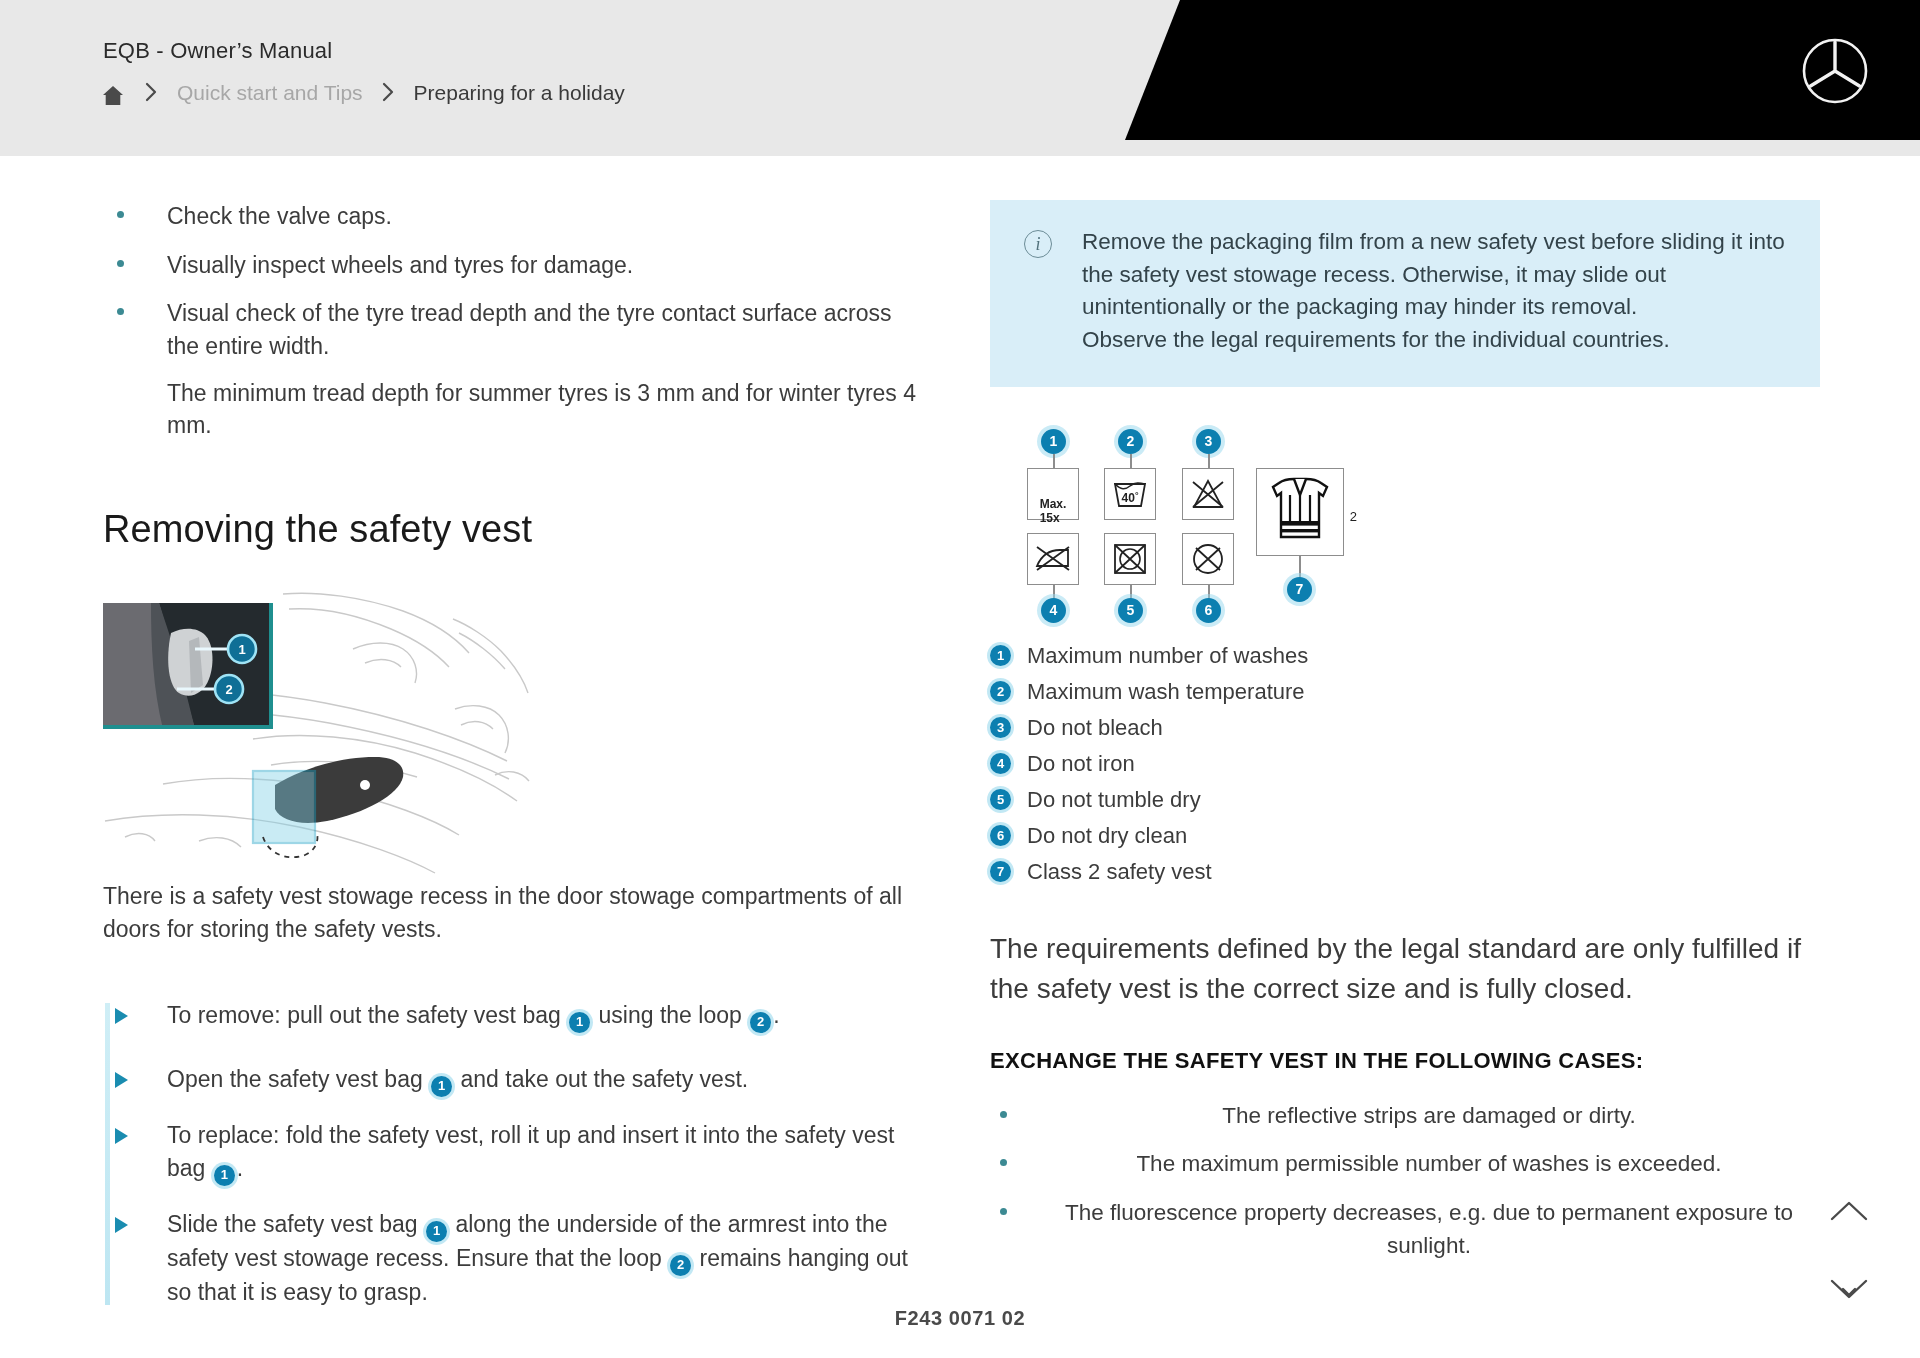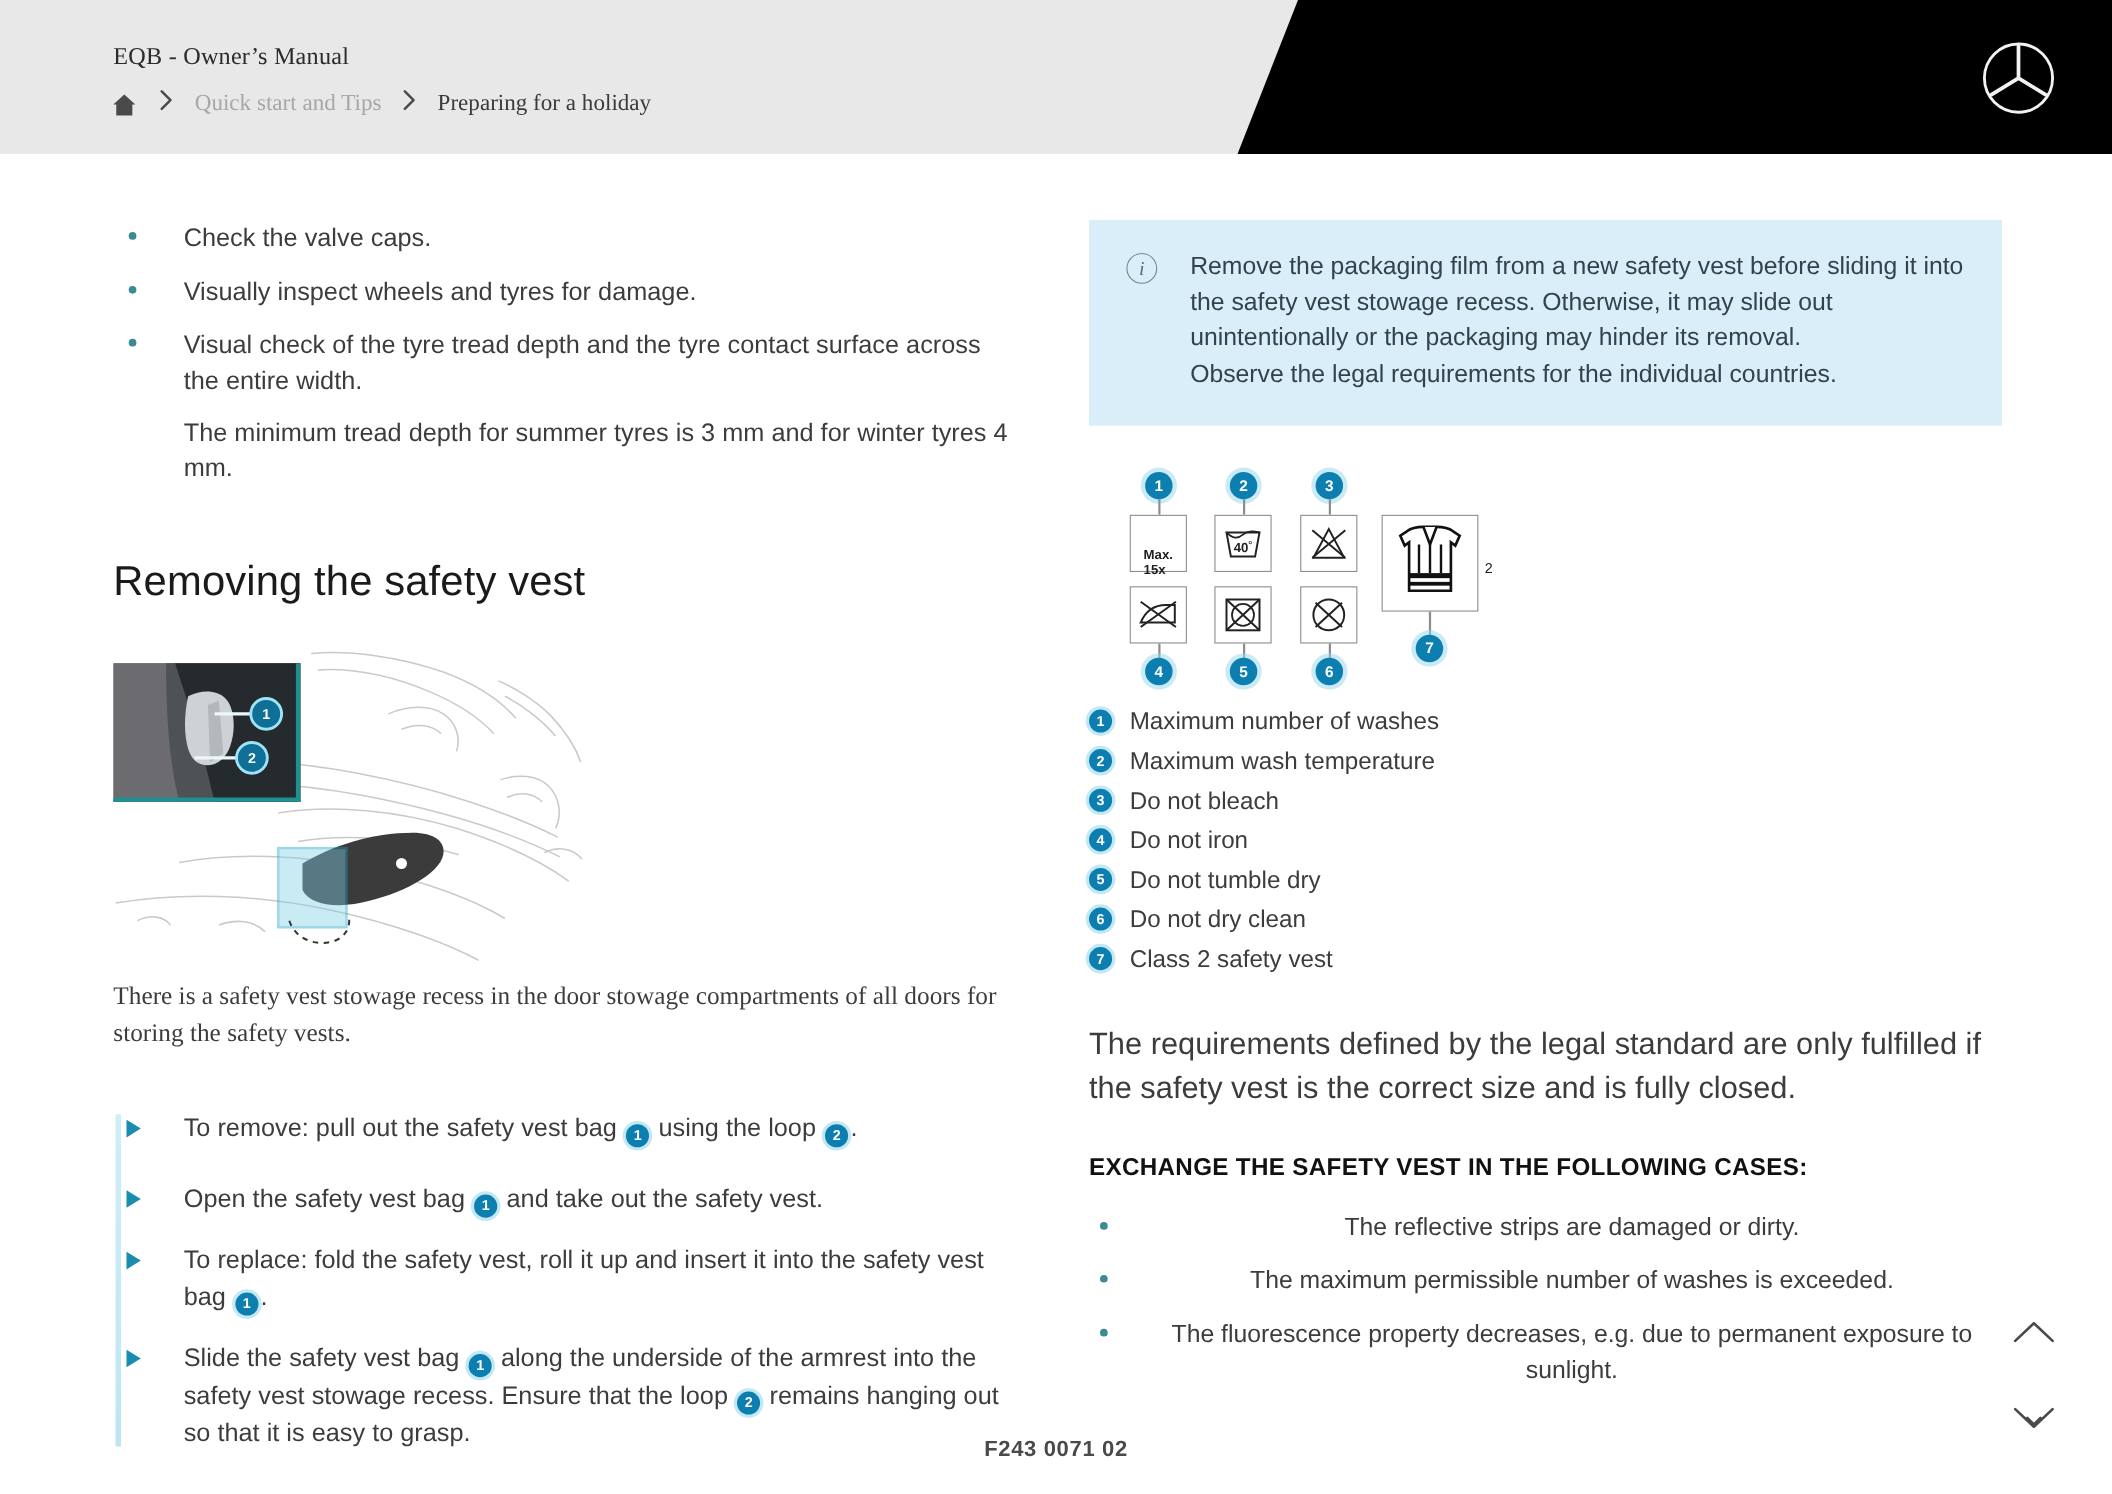--- a/index.html
+++ b/index.html
@@ -6,22 +6,22 @@
   html, body {
     width: 1920px; height: 1358px;
     background: #ffffff;
     font-family: "Liberation Sans", sans-serif;
     overflow: hidden;
   }
   .page { position: relative; width: 1920px; height: 1358px; background:#fff; }
 
   
   .header {
-    position: absolute; left:0; top:0; width:1920px; height:140px;
-    background:#e8e8e8; overflow:hidden;font-family:Liberation Serif, serif;
+    position: absolute; left:0; top:0; width:1920px; height:156px;
+    background:#e8e8e8; overflow:hidden;
   }
   .header-black {
     position:absolute; right:0; top:0; height:140px; width:1060px;
     background:#000000;
     clip-path: polygon(320px 0, 1060px 0, 1060px 140px, 265px 140px);
   }
   .header-title {
     position:absolute; left:103px; top:38px;
     font-size:22px; color:#2b2b2b; letter-spacing:.2px;
   }
@@ -253,21 +253,21 @@
           <line x1="92" y1="60" x2="125" y2="60" stroke="#eaf8fd" stroke-width="3"></line>
           <circle cx="139" cy="60" r="14" fill="#0f6f96" stroke="#9fe3f5" stroke-width="2.6"></circle>
           <text x="139" y="65" font-size="13" font-weight="700" fill="#ffffff" text-anchor="middle" font-family="Liberation Sans, sans-serif">1</text>
           <line x1="74" y1="100" x2="112" y2="100" stroke="#eaf8fd" stroke-width="3"></line>
           <circle cx="126" cy="100" r="14" fill="#0f6f96" stroke="#9fe3f5" stroke-width="2.6"></circle>
           <text x="126" y="105" font-size="13" font-weight="700" fill="#ffffff" text-anchor="middle" font-family="Liberation Sans, sans-serif">2</text>
         </g>
       </svg>
     </div>
 
-    <div class="body-text" style="margin-top:16px;font-family:Liberation Serif, serif;">There is a safety vest stowage recess in the door stowage compartments of all doors for storing the safety vests.</div>
+    <div class="body-text" style="margin-top:6px;">There is a safety vest stowage recess in the door stowage compartments of all doors for storing the safety vests.</div>
 
     <ul class="action-list">
       <li>
         <span class="tri"></span>
         <span>To remove: pull out the safety vest bag </span><span class="cnum">1</span><span> using the loop </span><span class="cnum">2</span><span>.</span>
       </li>
       <li style="margin-top:30px;">
         <span class="tri"></span>
         <span>Open the safety vest bag </span><span class="cnum">1</span><span> and take out the safety vest.</span>
       </li>

